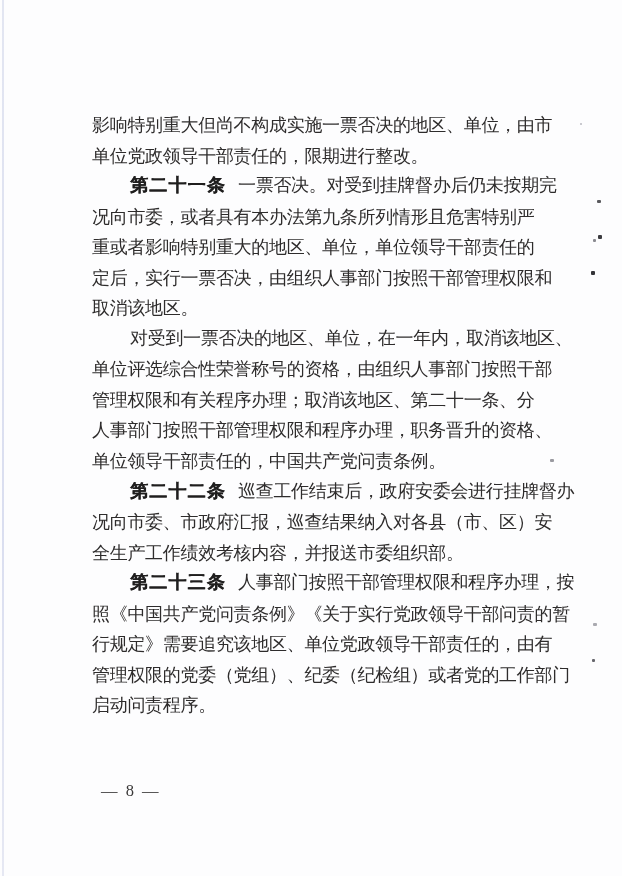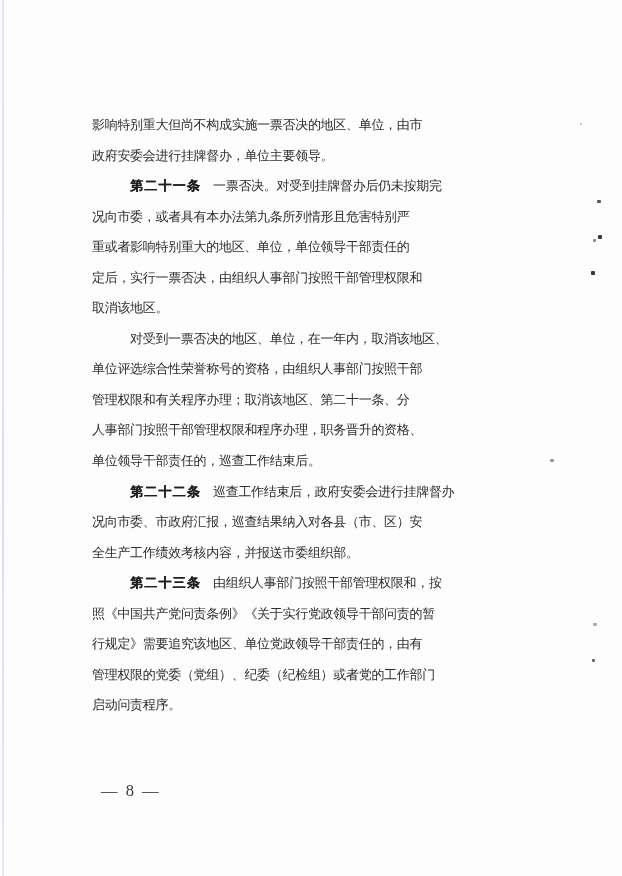--- a/index.html
+++ b/index.html
@@ -27,30 +27,31 @@
     width: 2px;
     height: 876px;
     background: linear-gradient(#e3e6f2, #dadef0 60%, #e6e8f3);
   }
   .text-block {
     position: absolute;
     left: 92px;
     top: 110px;
     width: 468px;
     color: #2e2c2c;
-    font-size: 13px;
+    font-size: 18px;
     letter-spacing: -0.3px;
   }
   .line {
     white-space: nowrap;
     line-height: 30.55px;
     height: 30.55px;
   }
   .line.indent {
     text-indent: 38px;
+    font-family: Liberation Mono, monospace;
   }
   .term {
     font-weight: 700;
     color: #1f1e1e;
     letter-spacing: 1.2px;
     margin-right: 12px;
     text-shadow: 0.4px 0 0 #1f1e1e;
   }
   .footer {
     position: absolute;
@@ -76,35 +77,35 @@
   .s8 { left: 580px; top: 123px; width: 2px; height: 2px; background: #b8b8c0; }
 </style>
 </head>
 <body>
 
 <div class="page">
   <div class="edge-line"></div>
 
   <div class="text-block" id="text-block">
       <div class="line"><span class="line-text">影响特别重大但尚不构成实施一票否决的地区、单位，由市</span></div>
-      <div class="line"><span class="line-text">政府安委会进行挂牌督办，单位主要领导。</span></div>
+      <div class="line"><span class="line-text">单位党政领导干部责任的，限期进行整改。</span></div>
       <div class="line indent"><span class="term">第二十一条</span><span class="line-text">一票否决。对受到挂牌督办后仍未按期完</span></div>
       <div class="line"><span class="line-text">况向市委，或者具有本办法第九条所列情形且危害特别严</span></div>
       <div class="line"><span class="line-text">重或者影响特别重大的地区、单位，单位领导干部责任的</span></div>
       <div class="line"><span class="line-text">定后，实行一票否决，由组织人事部门按照干部管理权限和</span></div>
       <div class="line"><span class="line-text">取消该地区。</span></div>
       <div class="line indent"><span class="line-text">对受到一票否决的地区、单位，在一年内，取消该地区、</span></div>
       <div class="line"><span class="line-text">单位评选综合性荣誉称号的资格，由组织人事部门按照干部</span></div>
       <div class="line"><span class="line-text">管理权限和有关程序办理；取消该地区、第二十一条、分</span></div>
       <div class="line"><span class="line-text">人事部门按照干部管理权限和程序办理，职务晋升的资格、</span></div>
-      <div class="line"><span class="line-text">单位领导干部责任的，巡查工作结束后。</span></div>
+      <div class="line"><span class="line-text">单位领导干部责任的，中国共产党问责条例。</span></div>
       <div class="line indent"><span class="term">第二十二条</span><span class="line-text">巡查工作结束后，政府安委会进行挂牌督办</span></div>
       <div class="line"><span class="line-text">况向市委、市政府汇报，巡查结果纳入对各县（市、区）安</span></div>
       <div class="line"><span class="line-text">全生产工作绩效考核内容，并报送市委组织部。</span></div>
-      <div class="line indent"><span class="term">第二十三条</span><span class="line-text">由组织人事部门按照干部管理权限和，按</span></div>
+      <div class="line indent"><span class="term">第二十三条</span><span class="line-text">人事部门按照干部管理权限和程序办理，按</span></div>
       <div class="line"><span class="line-text">照《中国共产党问责条例》《关于实行党政领导干部问责的暂</span></div>
       <div class="line"><span class="line-text">行规定》需要追究该地区、单位党政领导干部责任的，由有</span></div>
       <div class="line"><span class="line-text">管理权限的党委（党组）、纪委（纪检组）或者党的工作部门</span></div>
       <div class="line"><span class="line-text">启动问责程序。</span></div>
     </div>
 
   <div class="footer">— 8 —</div>
 
   <div class="speck s1"></div>
   <div class="speck s2"></div>

